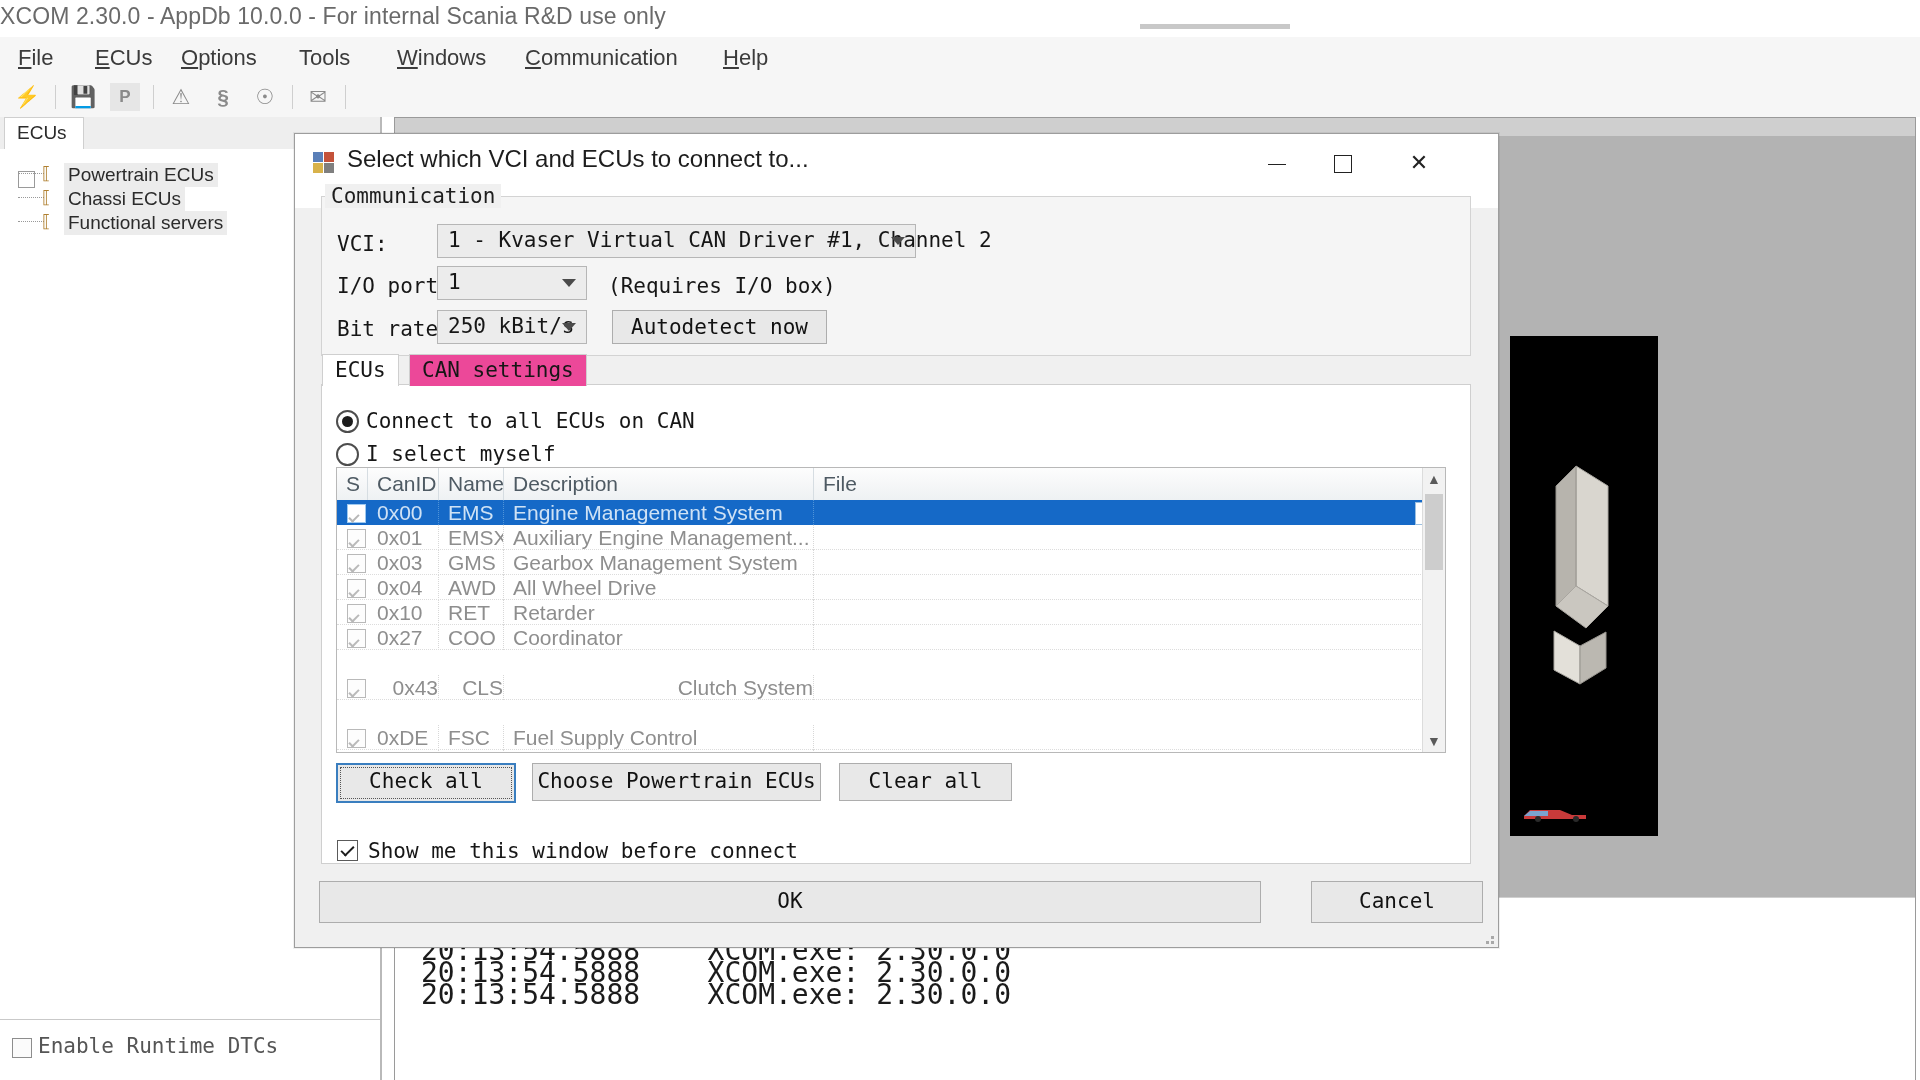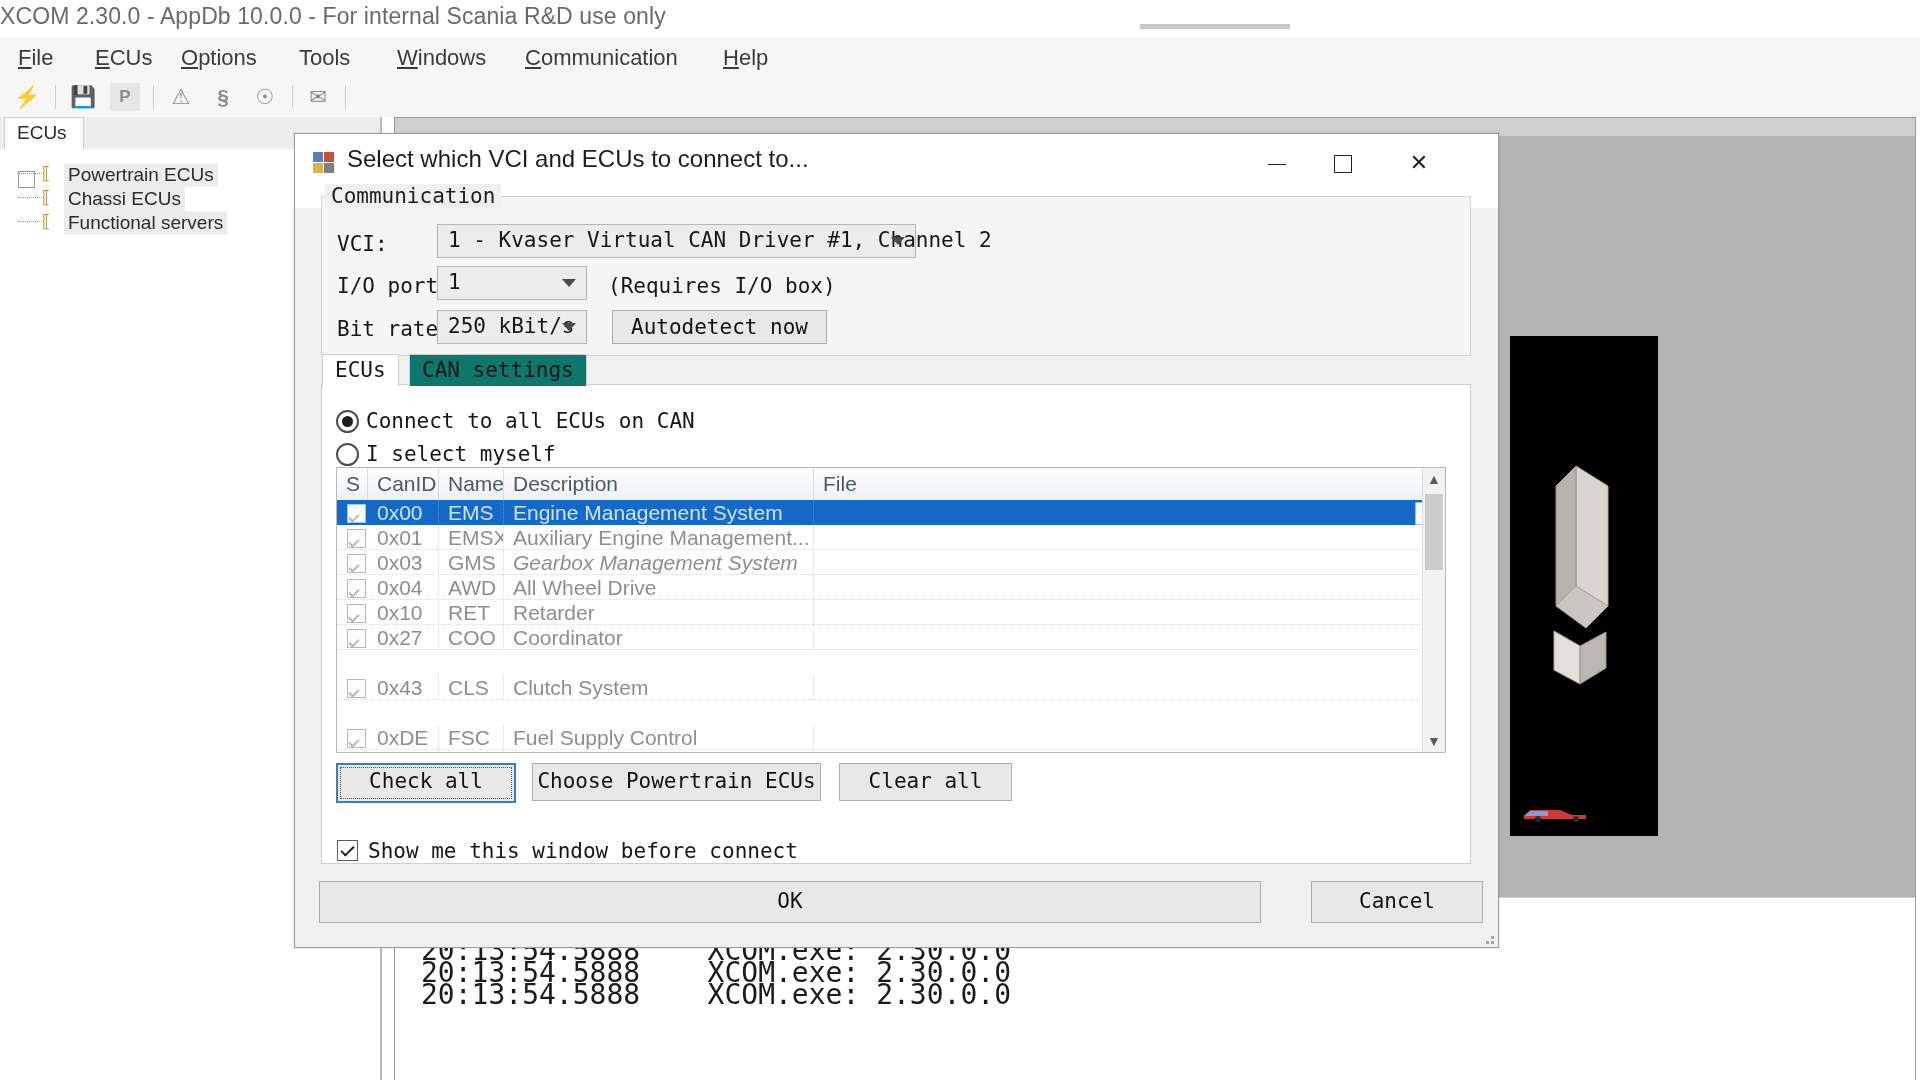--- a/index.html
+++ b/index.html
@@ -242,21 +242,21 @@
     position: absolute; left: 26px; top: 250px;
     width: 1148px; height: 478px;
     background: #ffffff;
     border: 1px solid #cfcfcf;
   }
   .tabstrip {
     position: absolute; left: 0; top: -31px; height: 31px;
   }
   .tab {
     position: absolute; top: 0; height: 31px;
-    background: #0f766e; border: 1px solid #cfcfcf; border-bottom: none;
+    background: #ec4899; border: 1px solid #cfcfcf; border-bottom: none;
     font-family: "DejaVu Sans Mono", monospace;
     font-size: 21px; color: #161616;
     line-height: 31px; padding: 0 12px;
     white-space: nowrap;
   }
   .tab.active { background: #ffffff; }
 
   .radio-row {
     position: absolute; left: 14px;
     font-family: "DejaVu Sans Mono", monospace;
@@ -422,20 +422,24 @@
         <span class="tree-label">Chassi ECUs</span>
       </div>
 
       <div class="tree-row" style="top:62px;">
         <span class="tree-dots"></span>
         <span class="tree-expander">⟦</span>
         <span class="tree-label">Functional servers</span>
       </div>
     </div>
 
+    <div class="dtc-bar">
+      <div class="dtc-check"></div>
+      <div class="dtc-label">Enable Runtime DTCs</div>
+    </div>
   </div>
 
   <div class="mdi-area">
     <div class="mdi-child">
       <div class="mdi-child-title"></div>
 
       <div class="viewer-3d">
         <svg class="v3d-shape" viewBox="0 0 78 250">
           <polygon points="30,10 62,30 62,150 30,130" fill="#d9d6cf" stroke="#a9a6a0"></polygon>
           <polygon points="10,30 30,10 30,130 10,150" fill="#b7b4ad" stroke="#96938d"></polygon>
@@ -539,21 +543,21 @@
             <span class="lv-cell" style="left:102px; width:65px;">EMSX</span>
             <span class="lv-cell" style="left:167px; width:310px;">Auxiliary Engine Management...</span>
             <span class="lv-cell c-file" style="left:477px; width:609px;"></span>
             <span class="lv-rowline"></span>
           </div>
 
           <div class="lv-row" style="top:50px;">
             <span class="lv-check"></span>
             <span class="lv-cell" style="left:31px;  width:71px;">0x03</span>
             <span class="lv-cell" style="left:102px; width:65px;">GMS</span>
-            <span class="lv-cell" style="left:167px; width:310px;font-style:italic;">Gearbox Management System</span>
+            <span class="lv-cell" style="left:167px; width:310px;">Gearbox Management System</span>
             <span class="lv-cell c-file" style="left:477px; width:609px;"></span>
             <span class="lv-rowline"></span>
           </div>
 
           <div class="lv-row" style="top:75px;">
             <span class="lv-check"></span>
             <span class="lv-cell" style="left:31px;  width:71px;">0x04</span>
             <span class="lv-cell" style="left:102px; width:65px;">AWD</span>
             <span class="lv-cell" style="left:167px; width:310px;">All Wheel Drive</span>
             <span class="lv-cell c-file" style="left:477px; width:609px;"></span>
@@ -572,21 +576,21 @@
           <div class="lv-row" style="top:125px;">
             <span class="lv-check"></span>
             <span class="lv-cell" style="left:31px;  width:71px;">0x27</span>
             <span class="lv-cell" style="left:102px; width:65px;">COO</span>
             <span class="lv-cell" style="left:167px; width:310px;">Coordinator</span>
             <span class="lv-cell c-file" style="left:477px; width:609px;"></span>
             <span class="lv-rowline"></span>
           </div>
 
 
-          <div class="lv-row" style="top:175px;">
+          <div class="lv-row" style="top:175px;text-align:right;">
             <span class="lv-check"></span>
             <span class="lv-cell" style="left:31px;  width:71px;">0x43</span>
             <span class="lv-cell" style="left:102px; width:65px;">CLS</span>
             <span class="lv-cell" style="left:167px; width:310px;">Clutch System</span>
             <span class="lv-cell c-file" style="left:477px; width:609px;"></span>
             <span class="lv-rowline"></span>
           </div>
 
 
           <div class="lv-row" style="top:225px;">

